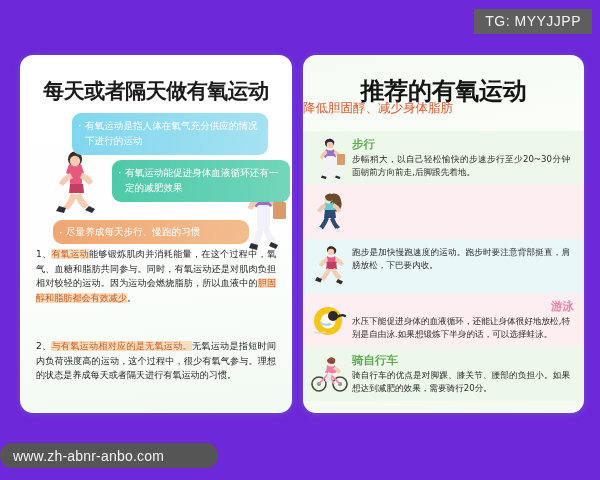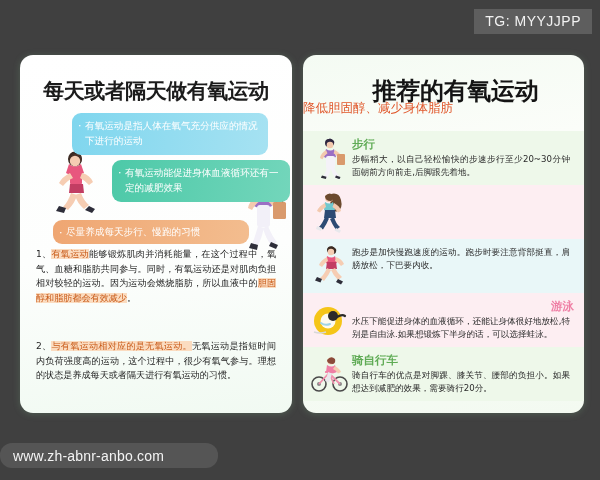--- a/index.html
+++ b/index.html
@@ -5,21 +5,21 @@
   * { box-sizing: border-box; margin: 0; padding: 0; }
   html, body {
     width: 600px; height: 480px;
     font-family: "Liberation Sans", "DejaVu Sans", sans-serif;
     background: #ffffff;
     overflow: hidden;
   }
   #stage {
     position: relative;
     width: 600px; height: 480px;
-    background: #404040;
+    background: #6d28d9;
   }
 
   
   #tg-tag {
     position: absolute;
     right: 8px; top: 9px;
     background: #5e5e5e;
     color: #f2f2f2;
     font-size: 14px;
     letter-spacing: 0.5px;
@@ -126,21 +126,21 @@
   .para .hl-orange {
     background: #fbdcc0;
     color: #c85a18;
   }
   .para .hl-plain { color: #1f1f1f; }
   .para-num { color: #1f1f1f; }
 
   
   #right-title {
     position: absolute;
-    left: 12px; top: 20px; width: 281px;
+    left: 0; top: 20px; width: 281px;
     text-align: center;
     font-size: 24px;
     font-weight: bold;
     color: #141414;
     letter-spacing: -0.3px;
     font-family: "DejaVu Sans", "Liberation Sans", sans-serif;
   }
   #right-subtitle {
     position: absolute;
     left: 0; top: 45px; width: 281px;

